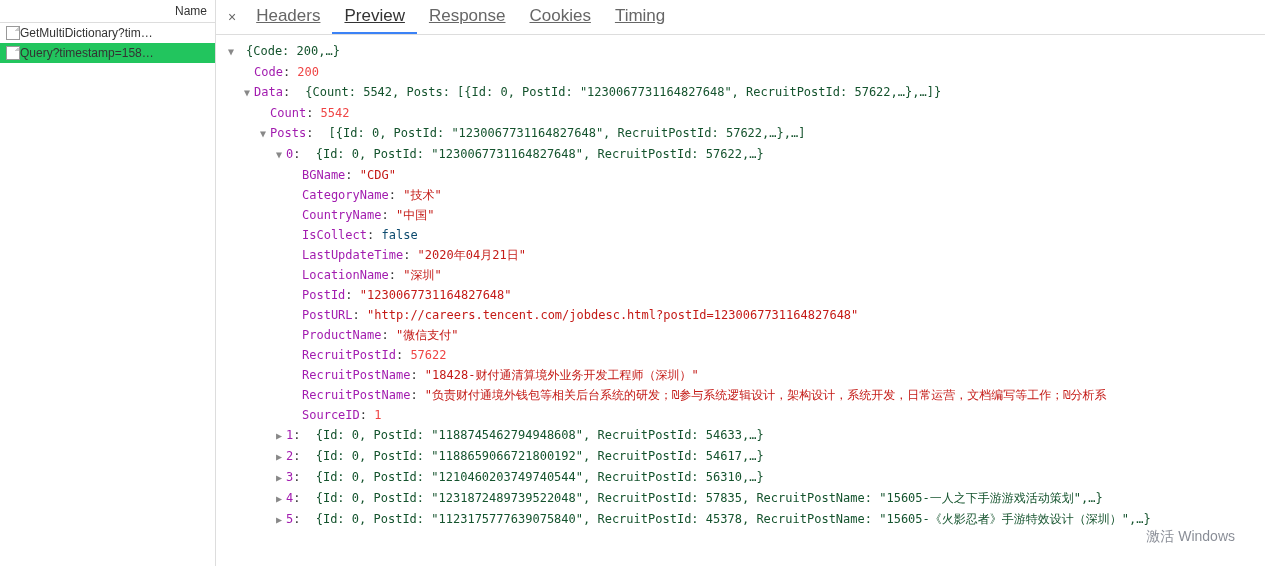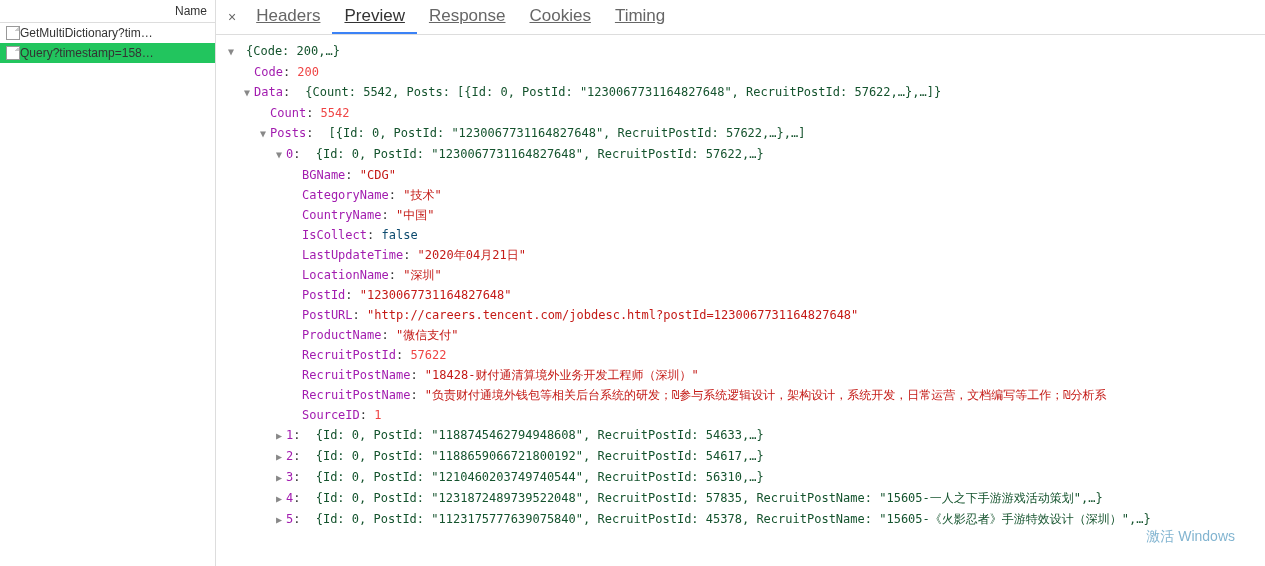--- a/index.html
+++ b/index.html
@@ -102,21 +102,21 @@
     .plain { color: #14532d; margin-left: 8px; }
     .i0 { padding-left: 8px; }
     .i1 { padding-left: 24px; }
     .i2 { padding-left: 40px; }
     .i3 { padding-left: 56px; }
     .i4 { padding-left: 72px; }
     .watermark {
       position: fixed;
       right: 30px;
       bottom: 20px;
-      color: #0369a1;
+      color: #0f172a;
       font-family: "Microsoft YaHei", sans-serif;
       font-size: 14px;
       pointer-events: none;
       opacity: 0.5;
       text-align: center;
     }
   </style>
 </head>
 <body>
 

